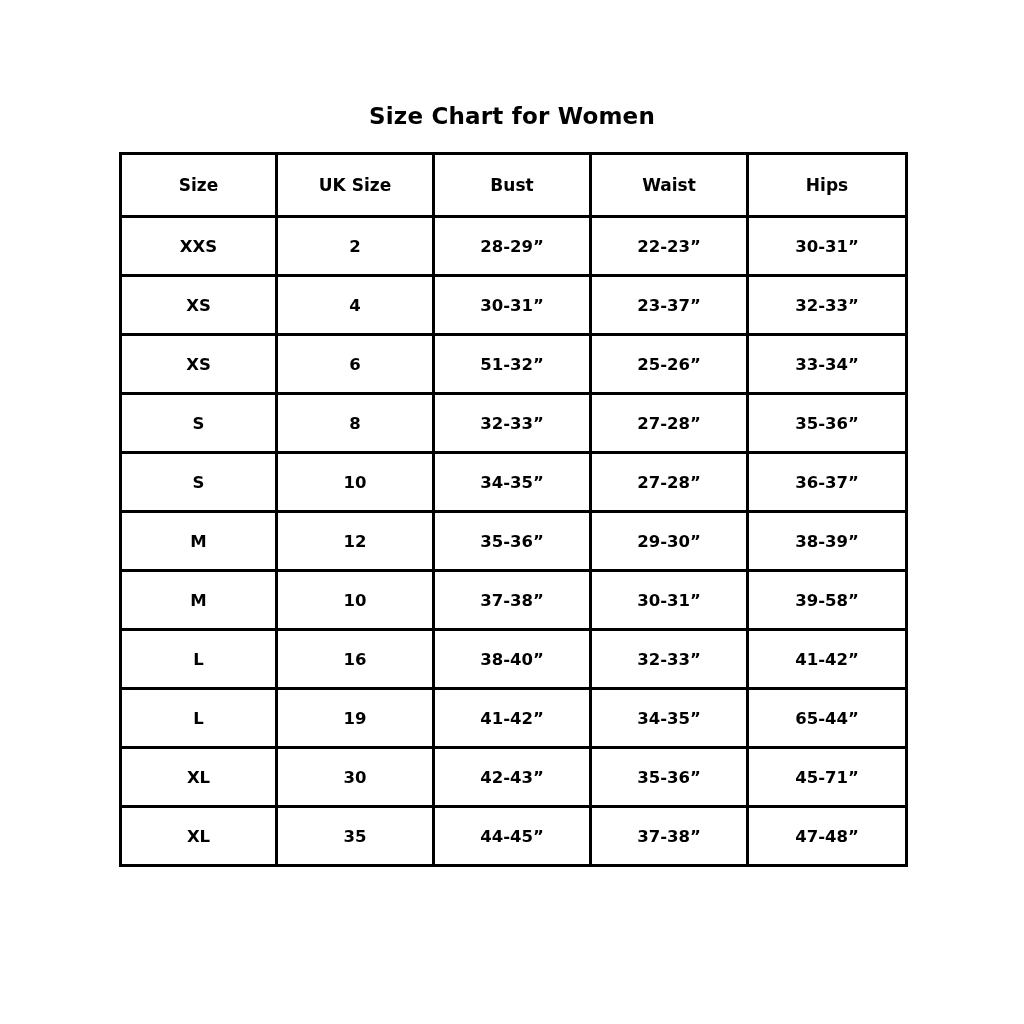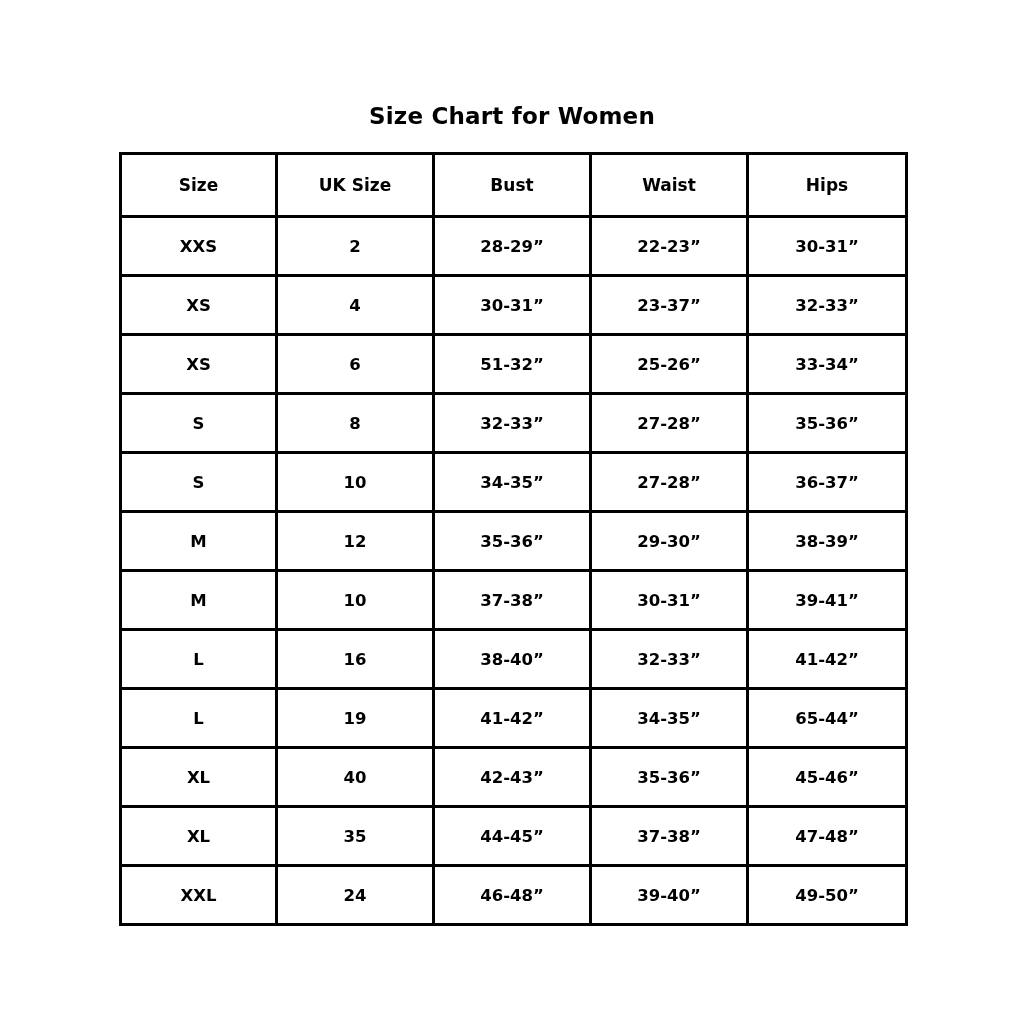--- a/index.html
+++ b/index.html
@@ -127,54 +127,47 @@
           <td>12</td>
           <td>35-36”</td>
           <td>29-30”</td>
           <td>38-39”</td>
         </tr>
         <tr>
           <td>M</td>
           <td>10</td>
           <td>37-38”</td>
           <td>30-31”</td>
-          <td>39-41”</td>
+          <td>39-58”</td>
         </tr>
         <tr>
           <td>L</td>
           <td>16</td>
           <td>38-40”</td>
           <td>32-33”</td>
           <td>41-42”</td>
         </tr>
         <tr>
           <td>L</td>
           <td>19</td>
           <td>41-42”</td>
           <td>34-35”</td>
           <td>65-44”</td>
         </tr>
         <tr>
           <td>XL</td>
-          <td>40</td>
+          <td>30</td>
           <td>42-43”</td>
           <td>35-36”</td>
-          <td>45-46”</td>
+          <td>45-71”</td>
         </tr>
         <tr>
           <td>XL</td>
           <td>35</td>
           <td>44-45”</td>
           <td>37-38”</td>
           <td>47-48”</td>
         </tr>
-        <tr>
-          <td>XXL</td>
-          <td>24</td>
-          <td>46-48”</td>
-          <td>39-40”</td>
-          <td>49-50”</td>
-        </tr>
       </tbody>
     </table>
   </div>
 
 </div>
 
 </body></html>

